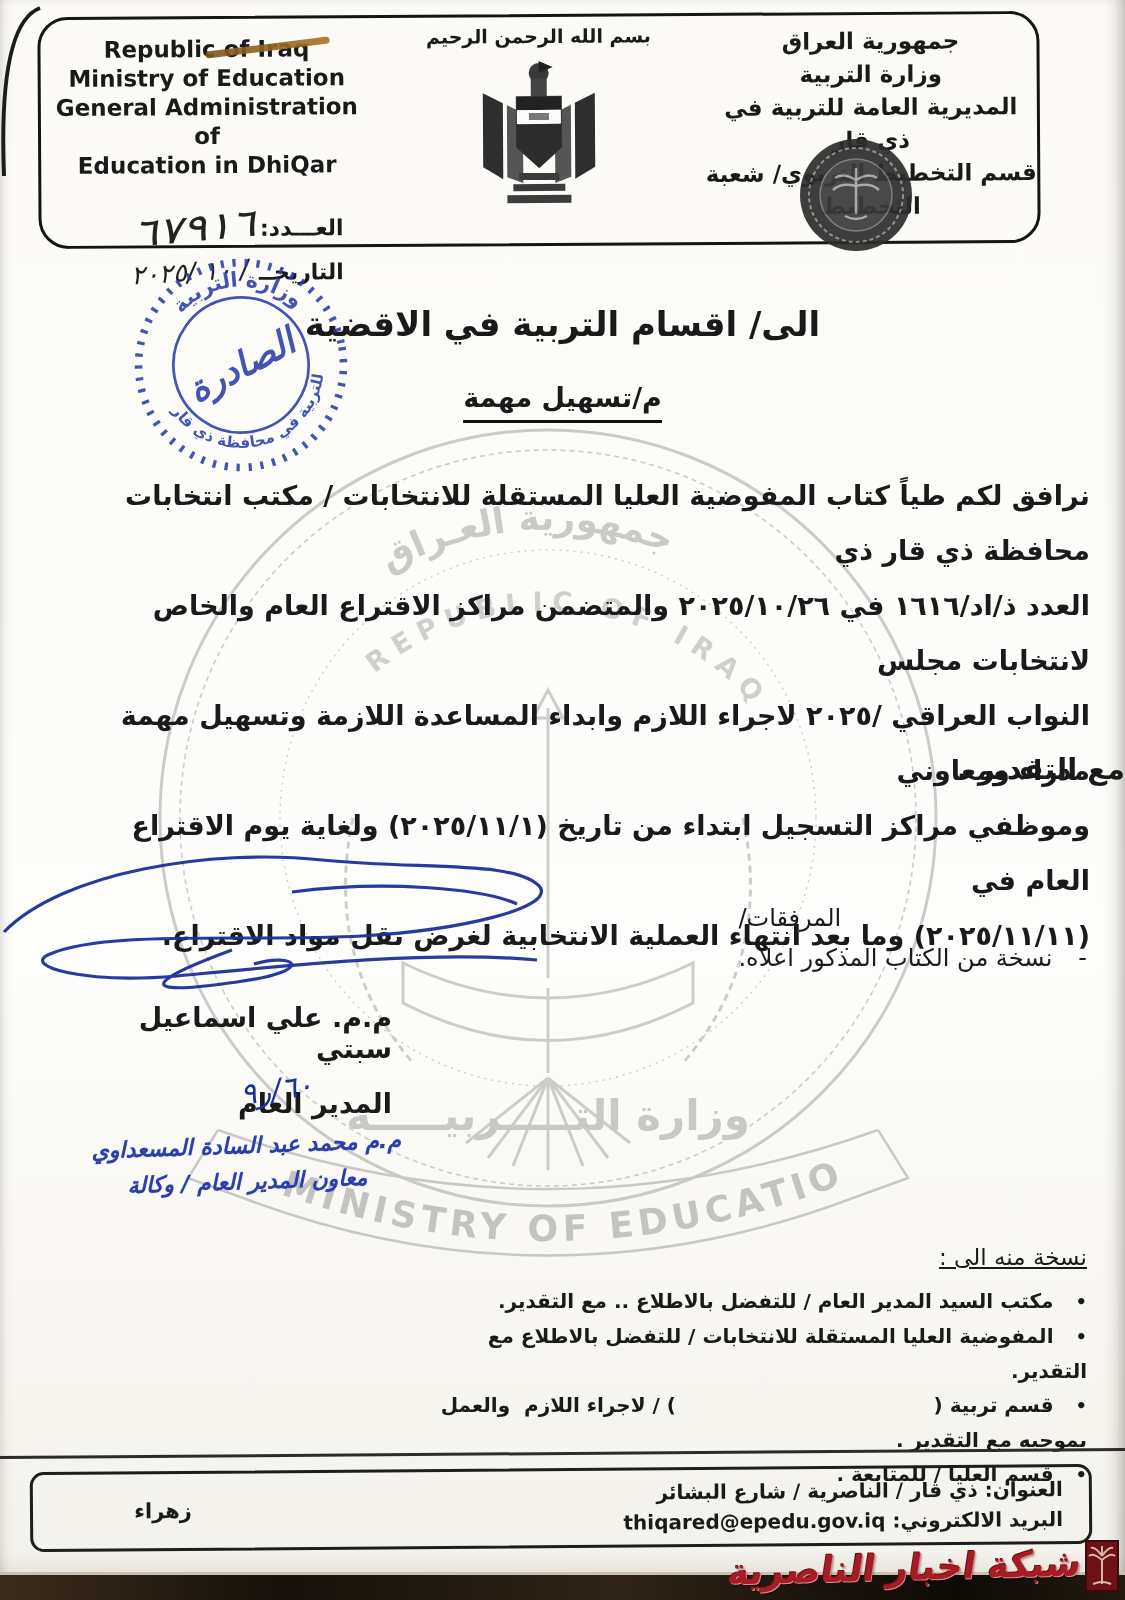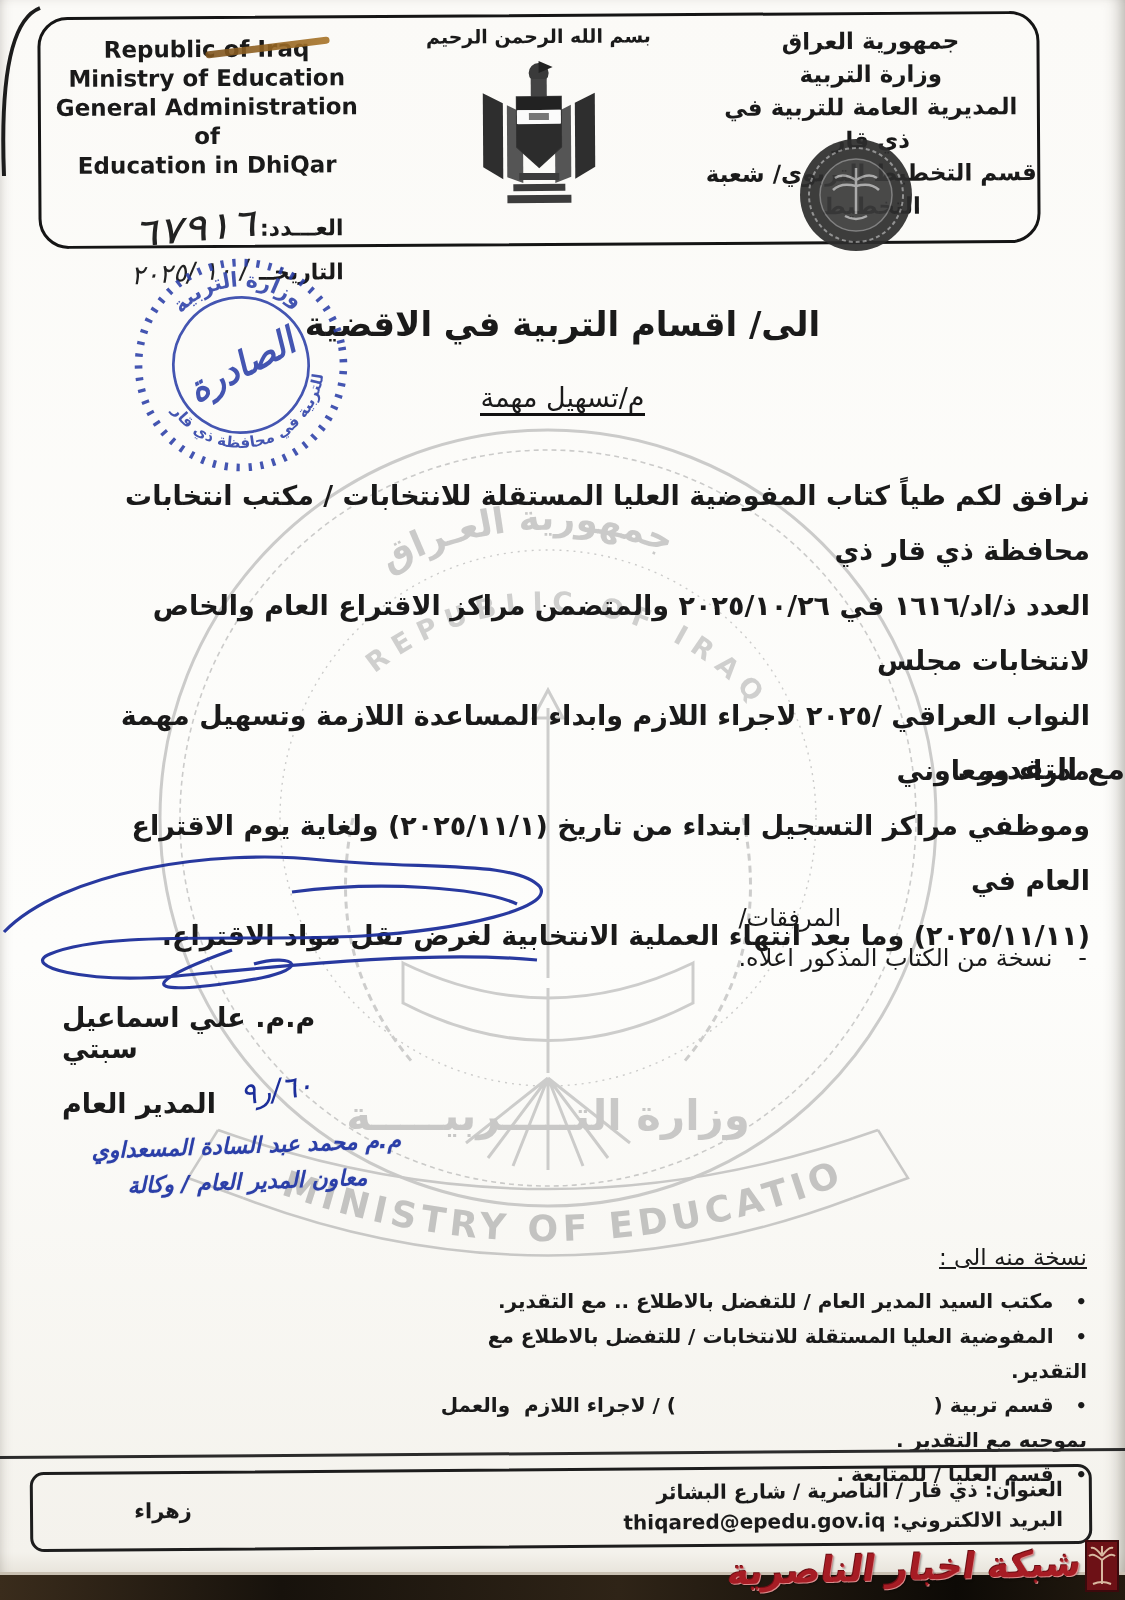--- a/index.html
+++ b/index.html
@@ -37,37 +37,37 @@
   
   .seal { position:absolute; left:797px; top:136px; z-index:3; opacity:.92; }
 
   
   .stamp-out { position:absolute; left:132px; top:256px; z-index:3; transform:rotate(-10deg); opacity:.88; }
 
   
   .to-line { position:absolute; left:0; top:304px; width:100%; text-align:center; direction:rtl;
     font-size:34px; font-weight:bold; z-index:2; }
   .subject { position:absolute; left:0; top:382px; width:100%; text-align:center; direction:rtl; z-index:2; }
-  .subject span { font-size:27px; font-weight:normal; border-bottom:3px solid #111; padding-bottom:0; }
+  .subject span { font-size:27px; font-weight:bold; border-bottom:3px solid #111; padding-bottom:7px; }
   .body-text { position:absolute; right:35px; left:38px; top:468px; direction:rtl; text-align:right;
     font-size:27px; font-weight:bold; line-height:55px; z-index:2;margin-left:36px; }
   .closing { position:absolute; left:0; top:752px; width:100%; text-align:right; direction:rtl;
     font-size:29px; font-weight:bold; z-index:2; }
 
   
   .watermark { position:absolute; left:148px; top:418px; z-index:1; opacity:.5; }
 
   
   .attach { position:absolute; right:38px; top:898px; direction:rtl; text-align:left; z-index:2;
     font-size:24px; font-weight:normal; line-height:40px; }
   .attach-item::before { content:"-"; margin-left:26px; }
 
   
   .sig-svg { position:absolute; left:-8px; top:832px; z-index:4; }
-  .sig-block { position:absolute; left:62px; top:1002px; width:330px; text-align:left; direction:rtl; z-index:4; }
+  .sig-block { position:absolute; left:62px; top:1002px; width:330px; text-align:right; direction:rtl; z-index:4; }
   .sig-name { font-size:27px; font-weight:bold; }
   .sig-title { font-size:27px; font-weight:bold; margin-top:24px; }
   .hand-blue { position:absolute; left:240px; top:1072px; z-index:4; color:#1d2f9b;
     font-size:30px; font-style:italic; letter-spacing:6px; transform:rotate(-8deg); }
   .deputy { position:absolute; left:92px; top:1128px; z-index:4; direction:rtl; text-align:center;
     color:#2b3fa8; font-weight:bold; font-size:22px; line-height:36px; transform:rotate(-2deg);
     text-shadow:0 0 1px rgba(43,63,168,.5); font-style:italic; }
 
   
   .copies { position:absolute; right:38px; top:1244px; width:660px; direction:rtl; text-align:right; z-index:2; }

